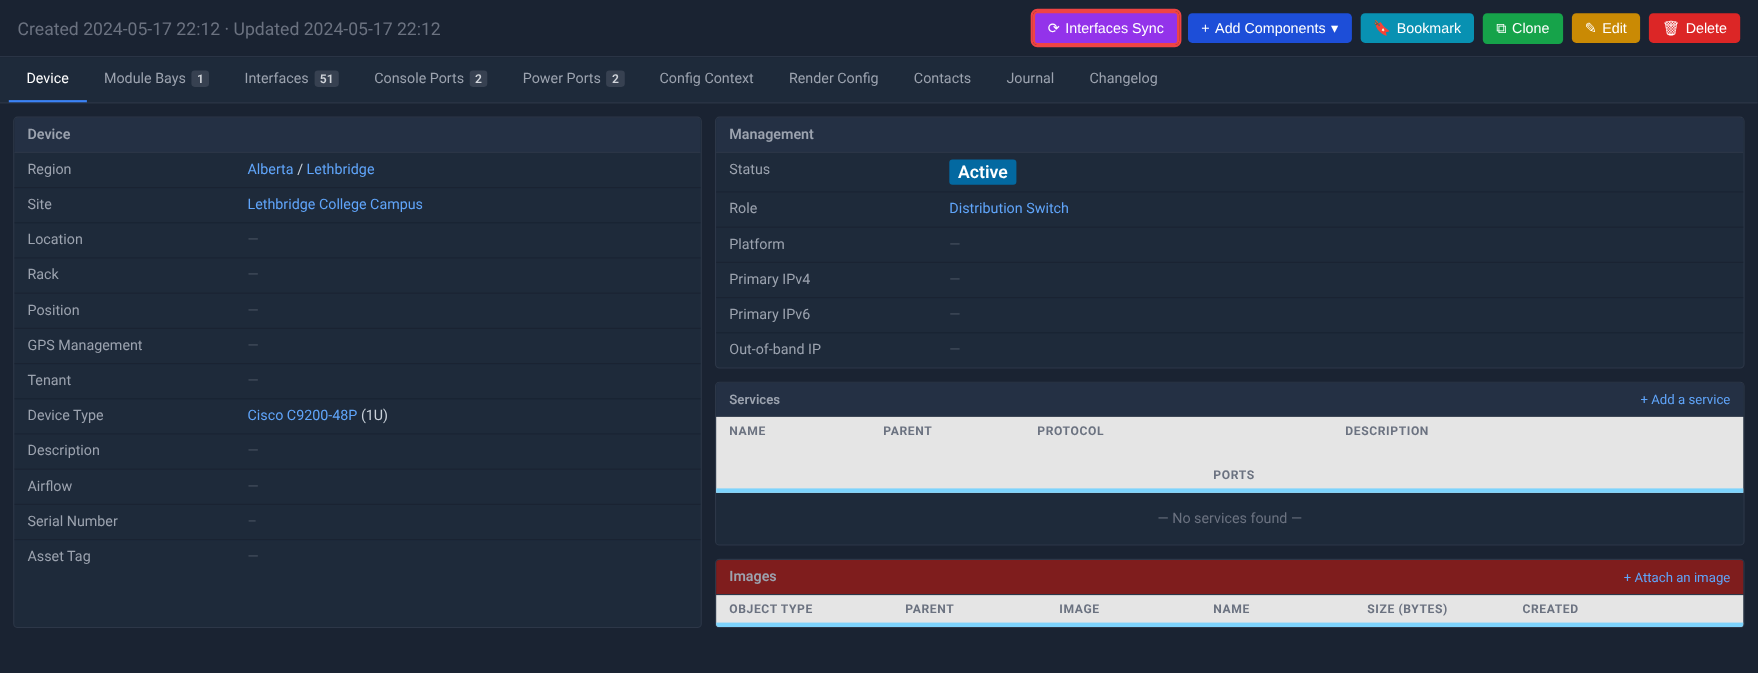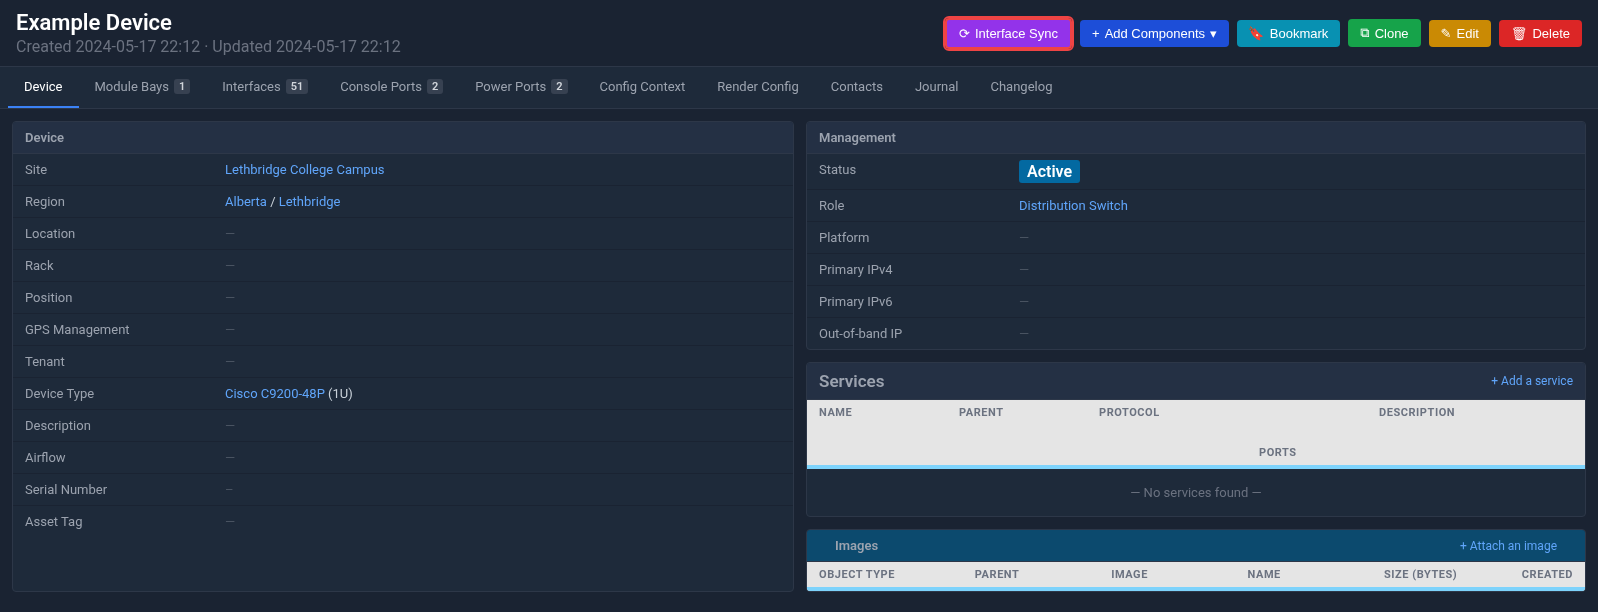--- a/index.html
+++ b/index.html
@@ -122,21 +122,21 @@
     .left-panel {
       flex: 1;
       background-color: #1e2a3a;
       border-radius: 4px;
       border: 1px solid #2d3748;
       overflow: hidden;
     }
 
     
     .right-panel {
-      width: 780px;
+      width: 936px;
       display: flex;
       flex-direction: column;
       gap: 12px;
     }
 
     
     .section-header {
       background-color: #243044;
       padding: 8px 12px;
       font-size: 13px;
@@ -198,21 +198,21 @@
     }
     .services-header {
       display: flex;
       justify-content: space-between;
       align-items: center;
       background-color: #243044;
       padding: 8px 12px;
       border-bottom: 1px solid #2d3748;
     }
     .services-header-title {
-      font-size: 17px;
+      font-size: 12px;
       font-weight: 600;
       color: #9ca3af;
     }
     .add-service-link {
       color: #60a5fa;
       font-size: 12px;
       cursor: pointer;
     }
 
     .table-header-row {
@@ -245,22 +245,22 @@
     .images-panel {
       background-color: #1e2a3a;
       border-radius: 4px;
       border: 1px solid #2d3748;
       overflow: hidden;
     }
     .images-header {
       display: flex;
       justify-content: space-between;
       align-items: center;
-      background-color: #0c4a6e;
-      padding: 8px 28px;
+      background-color: #7f1d1d;
+      padding: 8px 12px;
       border-bottom: 1px solid #2d3748;
     }
     .images-header-title {
       font-size: 13px;
       font-weight: 600;
       color: #9ca3af;
     }
     .attach-link {
       color: #60a5fa;
       font-size: 12px;
@@ -271,27 +271,26 @@
     .col-image { width: 140px; }
     .col-img-name { width: 140px; }
     .col-size { width: 120px; }
     .col-created { flex: 1; margin-left: 21px; }
   </style>
 </head>
 <body>
 
 <div class="page-header">
   <div class="page-header-left">
-    <div class="page-title">Example Device</div>
     <div class="page-subtitle">Created 2024-05-17 22:12 · Updated 2024-05-17 22:12</div>
   </div>
   <div class="page-header-right">
     <button class="btn btn-interface-sync">
       <span>⟳</span>
-      <span>Interface Sync</span>
+      <span>Interfaces Sync</span>
     </button>
     <button class="btn btn-add-components">
       <span>+</span>
       <span>Add Components</span>
       <span>▾</span>
     </button>
     <button class="btn btn-bookmark">
       <span>🔖</span>
       <span>Bookmark</span>
     </button>
@@ -344,34 +343,34 @@
   </div>
   <div class="tab">
     <span>Changelog</span>
   </div>
 </div>
 
 <div class="main-content">
 
   <div class="left-panel">
     <div class="section-header">Device</div>
-
-    <div class="field-row">
-      <div class="field-label">Site</div>
-      <div class="field-value">
-        <a class="field-link">Lethbridge College Campus</a>
-      </div>
-    </div>
 
     <div class="field-row">
       <div class="field-label">Region</div>
       <div class="field-value">
         <a class="field-link">Alberta</a>
         <span> / </span>
         <a class="field-link">Lethbridge</a>
+      </div>
+    </div>
+
+    <div class="field-row">
+      <div class="field-label">Site</div>
+      <div class="field-value">
+        <a class="field-link">Lethbridge College Campus</a>
       </div>
     </div>
 
     <div class="field-row">
       <div class="field-label">Location</div>
       <div class="field-value field-dash">—</div>
     </div>
 
     <div class="field-row">
       <div class="field-label">Rack</div>

